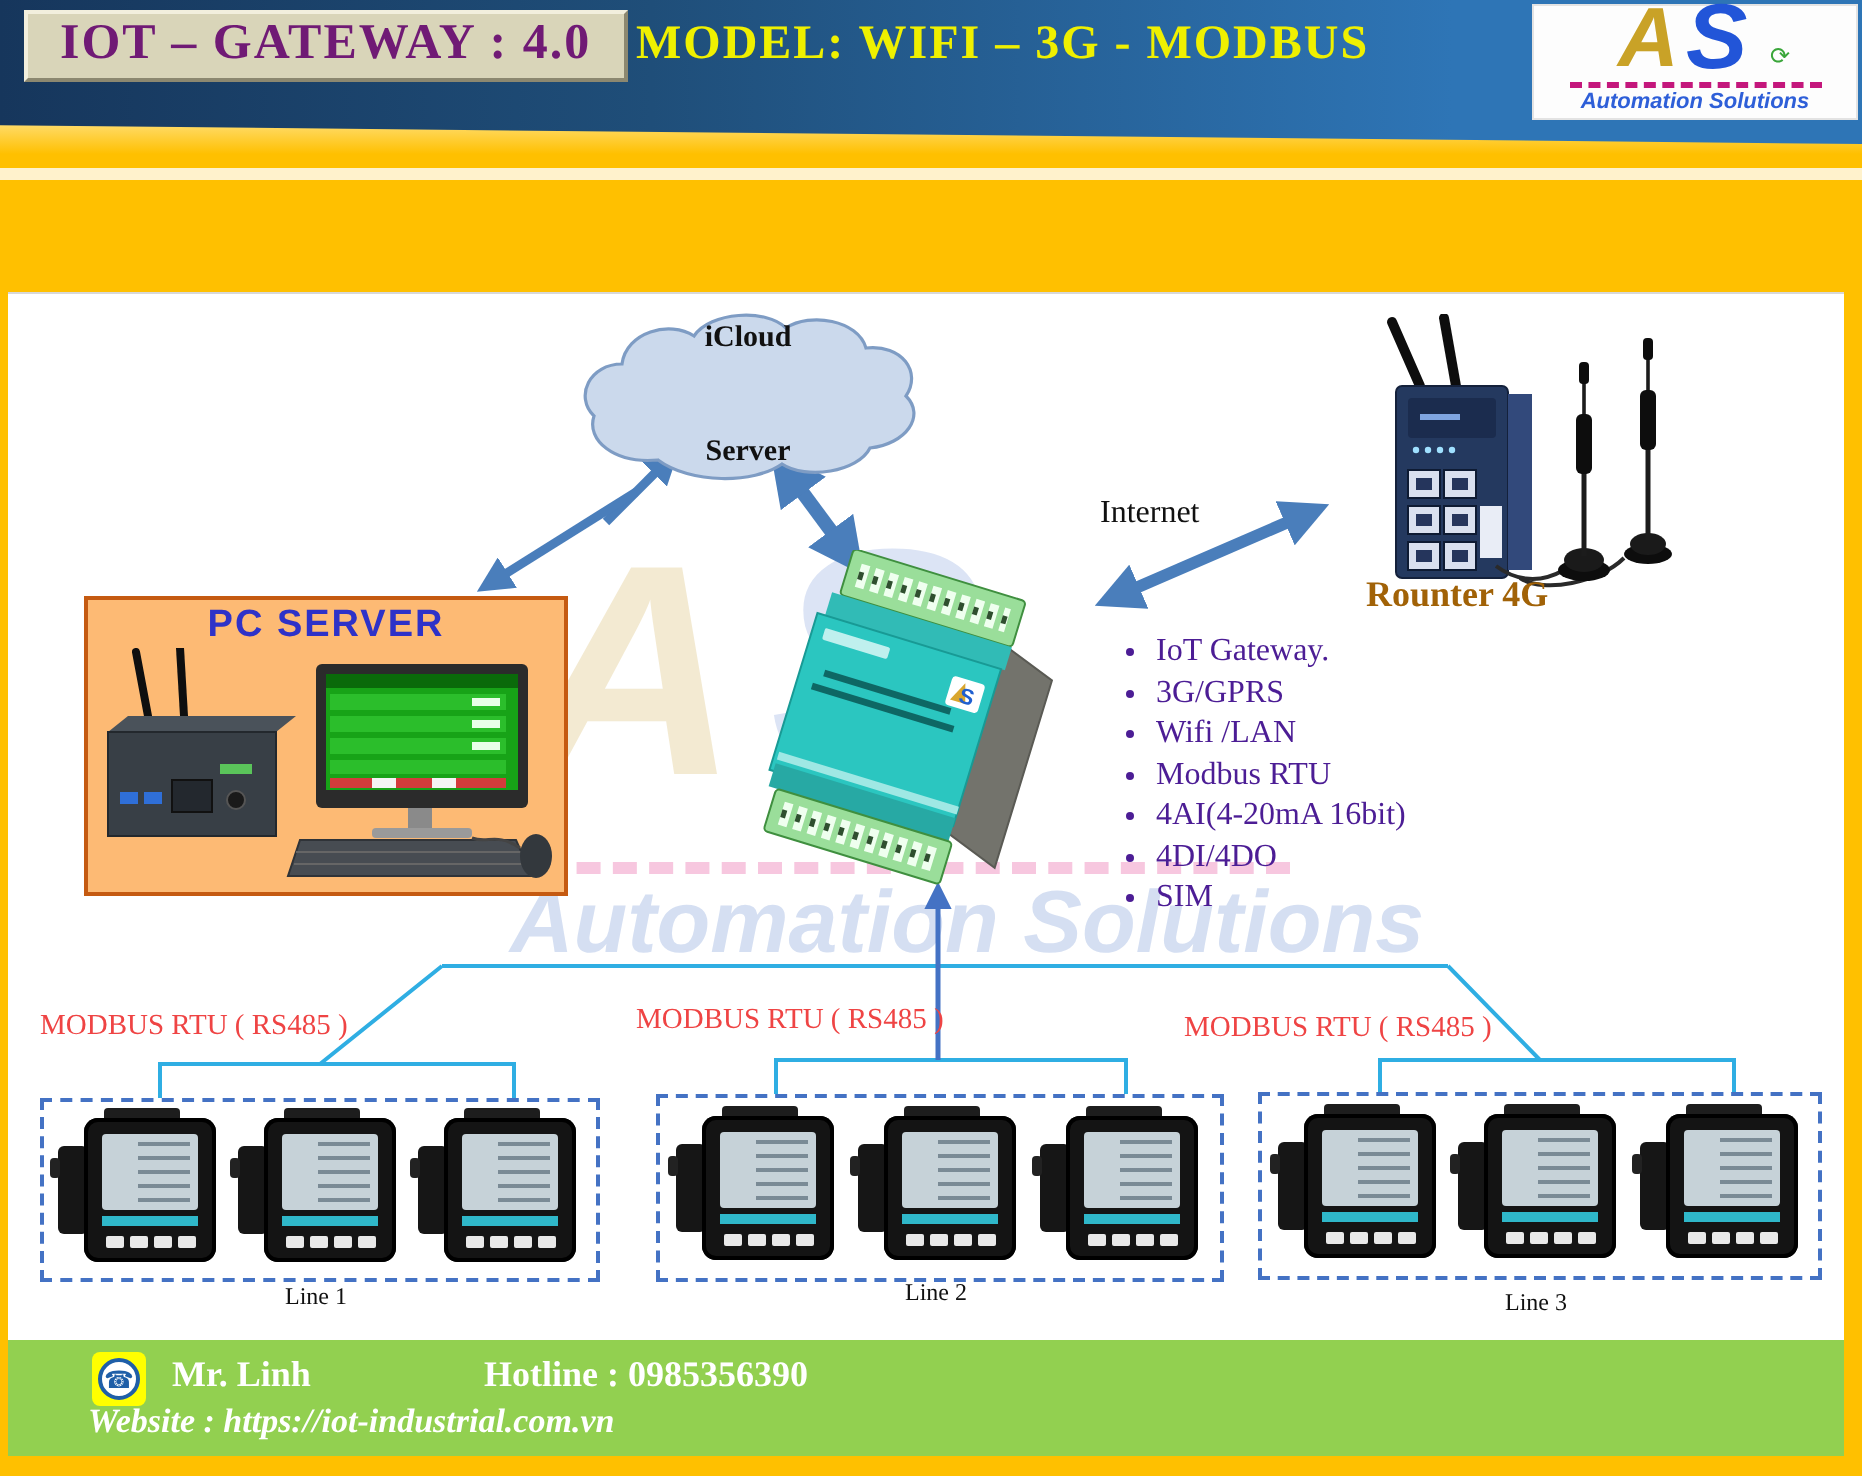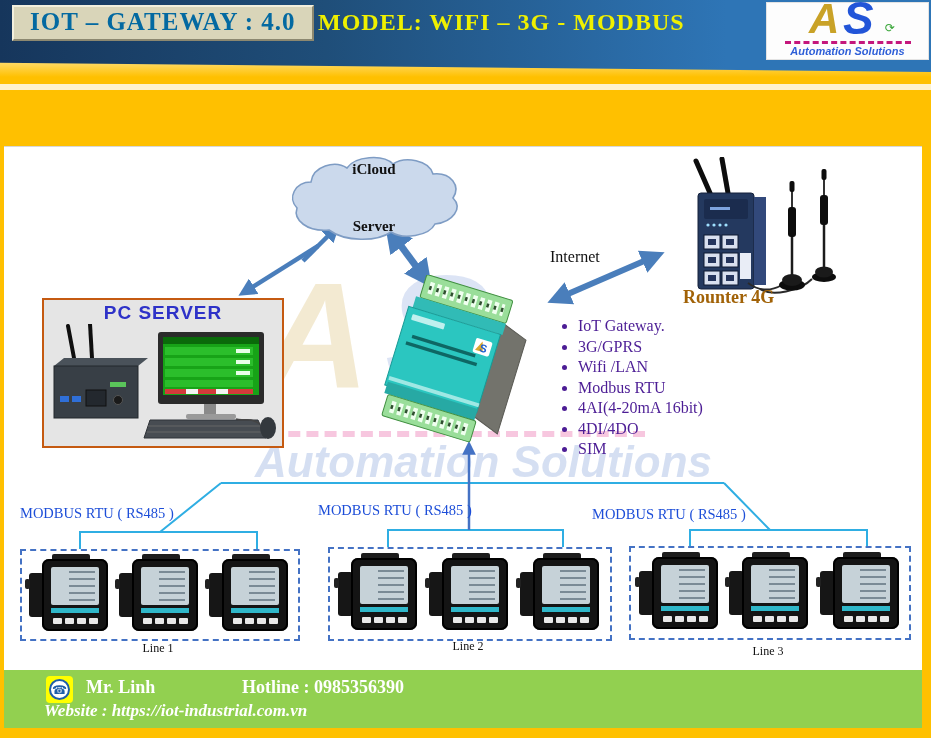--- a/index.html
+++ b/index.html
@@ -5,21 +5,21 @@
   html,body{margin:0;padding:0;}
   .page{position:relative;width:931px;height:738px;background:#FFC000;overflow:hidden;
         font-family:"Liberation Serif",serif;}
   
   .hdr-gold{position:absolute;left:0;top:56px;width:931px;height:30px;
             background:linear-gradient(180deg,#FFE694 0%,#FFC000 70%);}
   .hdr-pale{position:absolute;left:0;top:84px;width:931px;height:6px;background:#FFF2CC;}
   .hdr-blue{position:absolute;left:0;top:0;width:931px;height:72px;
             background:linear-gradient(90deg,#16365C 0%,#1F4E79 35%,#2E75B6 78%,#2E75B6 100%);
             clip-path:polygon(0 0,100% 0,100% 100%,0 87%);}
-  .hdr-badge{position:absolute;left:12px;top:5px;background:#D9D5B9;color:#0369a1;
+  .hdr-badge{position:absolute;left:12px;top:5px;background:#D9D5B9;color:#701a75;
              border:2px solid;border-color:#F2EFDD #8C8870 #8C8870 #F2EFDD;
              font-weight:bold;font-size:25px;padding:1px 16px 3px 16px;letter-spacing:1px;}
   .hdr-model{position:absolute;left:318px;top:9px;color:#EFF000;font-weight:bold;
              font-size:24px;letter-spacing:1px;}
   .logo-box{position:absolute;left:766px;top:2px;width:161px;height:56px;background:#FDFDFD;
             border:1px solid #E3E3E3;}
   .logo-a{position:absolute;left:42px;top:-8px;font-style:italic;font-weight:bold;
           font-size:42px;color:#C9A227;font-family:"Liberation Sans",sans-serif;}
   .logo-s{position:absolute;left:76px;top:-12px;font-style:italic;font-weight:bold;
           font-size:46px;color:#2255D8;font-family:"Liberation Sans",sans-serif;}
@@ -43,36 +43,36 @@
   .wm-s{position:absolute;left:130px;top:-24px;font-style:italic;font-weight:bold;font-size:160px;
         color:rgba(80,120,205,.20);font-family:"Liberation Sans",sans-serif;}
   .wm-dash{position:absolute;left:-130px;top:168px;width:520px;border-top:6px dashed rgba(228,70,150,.30);}
   .wm-cap{position:absolute;left:0;top:174px;white-space:nowrap;font-style:italic;font-weight:bold;
           font-size:44px;color:rgba(125,155,215,.32);font-family:"Liberation Sans",sans-serif;}
   
   .cloud{position:absolute;left:279px;top:7px;width:182px;height:88px;z-index:3;}
   .cloud-text{position:absolute;inset:0;display:flex;flex-direction:column;align-items:center;
               justify-content:center;font-weight:bold;font-size:15px;color:#111;line-height:17px;z-index:4;gap:40px;}
   
-  .pc-box{position:absolute;left:38px;top:151px;width:238px;height:146px;background:#e5e5e5;
+  .pc-box{position:absolute;left:38px;top:151px;width:238px;height:146px;background:#fdba74;
           border:2px solid #C55A11;z-index:3;}
   .pc-title{position:absolute;left:0;top:2px;width:100%;text-align:center;font-weight:bold;
             font-size:19px;color:#2E32C8;font-family:"Liberation Sans",sans-serif;letter-spacing:1px;}
   .pc-art{position:absolute;left:2px;top:24px;}
   
   .gw{position:absolute;left:366px;top:128px;z-index:3;}
   .router{position:absolute;left:668px;top:10px;z-index:3;}
   .router-label{position:absolute;left:679px;top:140px;font-weight:bold;font-size:18px;color:#a16207;z-index:4;}
   .internet-label{position:absolute;left:546px;top:101px;font-size:16px;color:#111;z-index:4;}
   
   .features{position:absolute;left:552px;top:170px;z-index:4;margin:0;padding-left:22px;
             font-size:16px;color:#4c1d95;}
   .features li{margin-bottom:2.5px;}
   
-  .modbus-label{position:absolute;font-size:14.5px;color:#1d4ed8;z-index:4;}
+  .modbus-label{position:absolute;font-size:14.5px;color:#ef4444;z-index:4;}
   .meter-group{position:absolute;border:2px dashed #4472C4;display:flex;align-items:center;
                justify-content:space-evenly;z-index:3;background:#fff;}
   .line-label{position:absolute;text-align:center;font-size:12px;color:#111;z-index:4;}
   
   .meter{position:relative;width:84px;height:76px;}
   .m-top{position:absolute;left:24px;top:-3px;width:38px;height:8px;background:#1d1d1d;border-radius:2px;}
   .m-side{position:absolute;left:1px;top:16px;width:15px;height:44px;background:#161616;border-radius:3px;}
   .m-side:before{content:"";position:absolute;left:-4px;top:6px;width:5px;height:10px;background:#222;border-radius:2px;}
   .m-bezel{position:absolute;left:14px;top:2px;width:66px;height:72px;background:#141414;
            border-radius:7px;box-shadow:inset 0 0 0 2px #000;}

